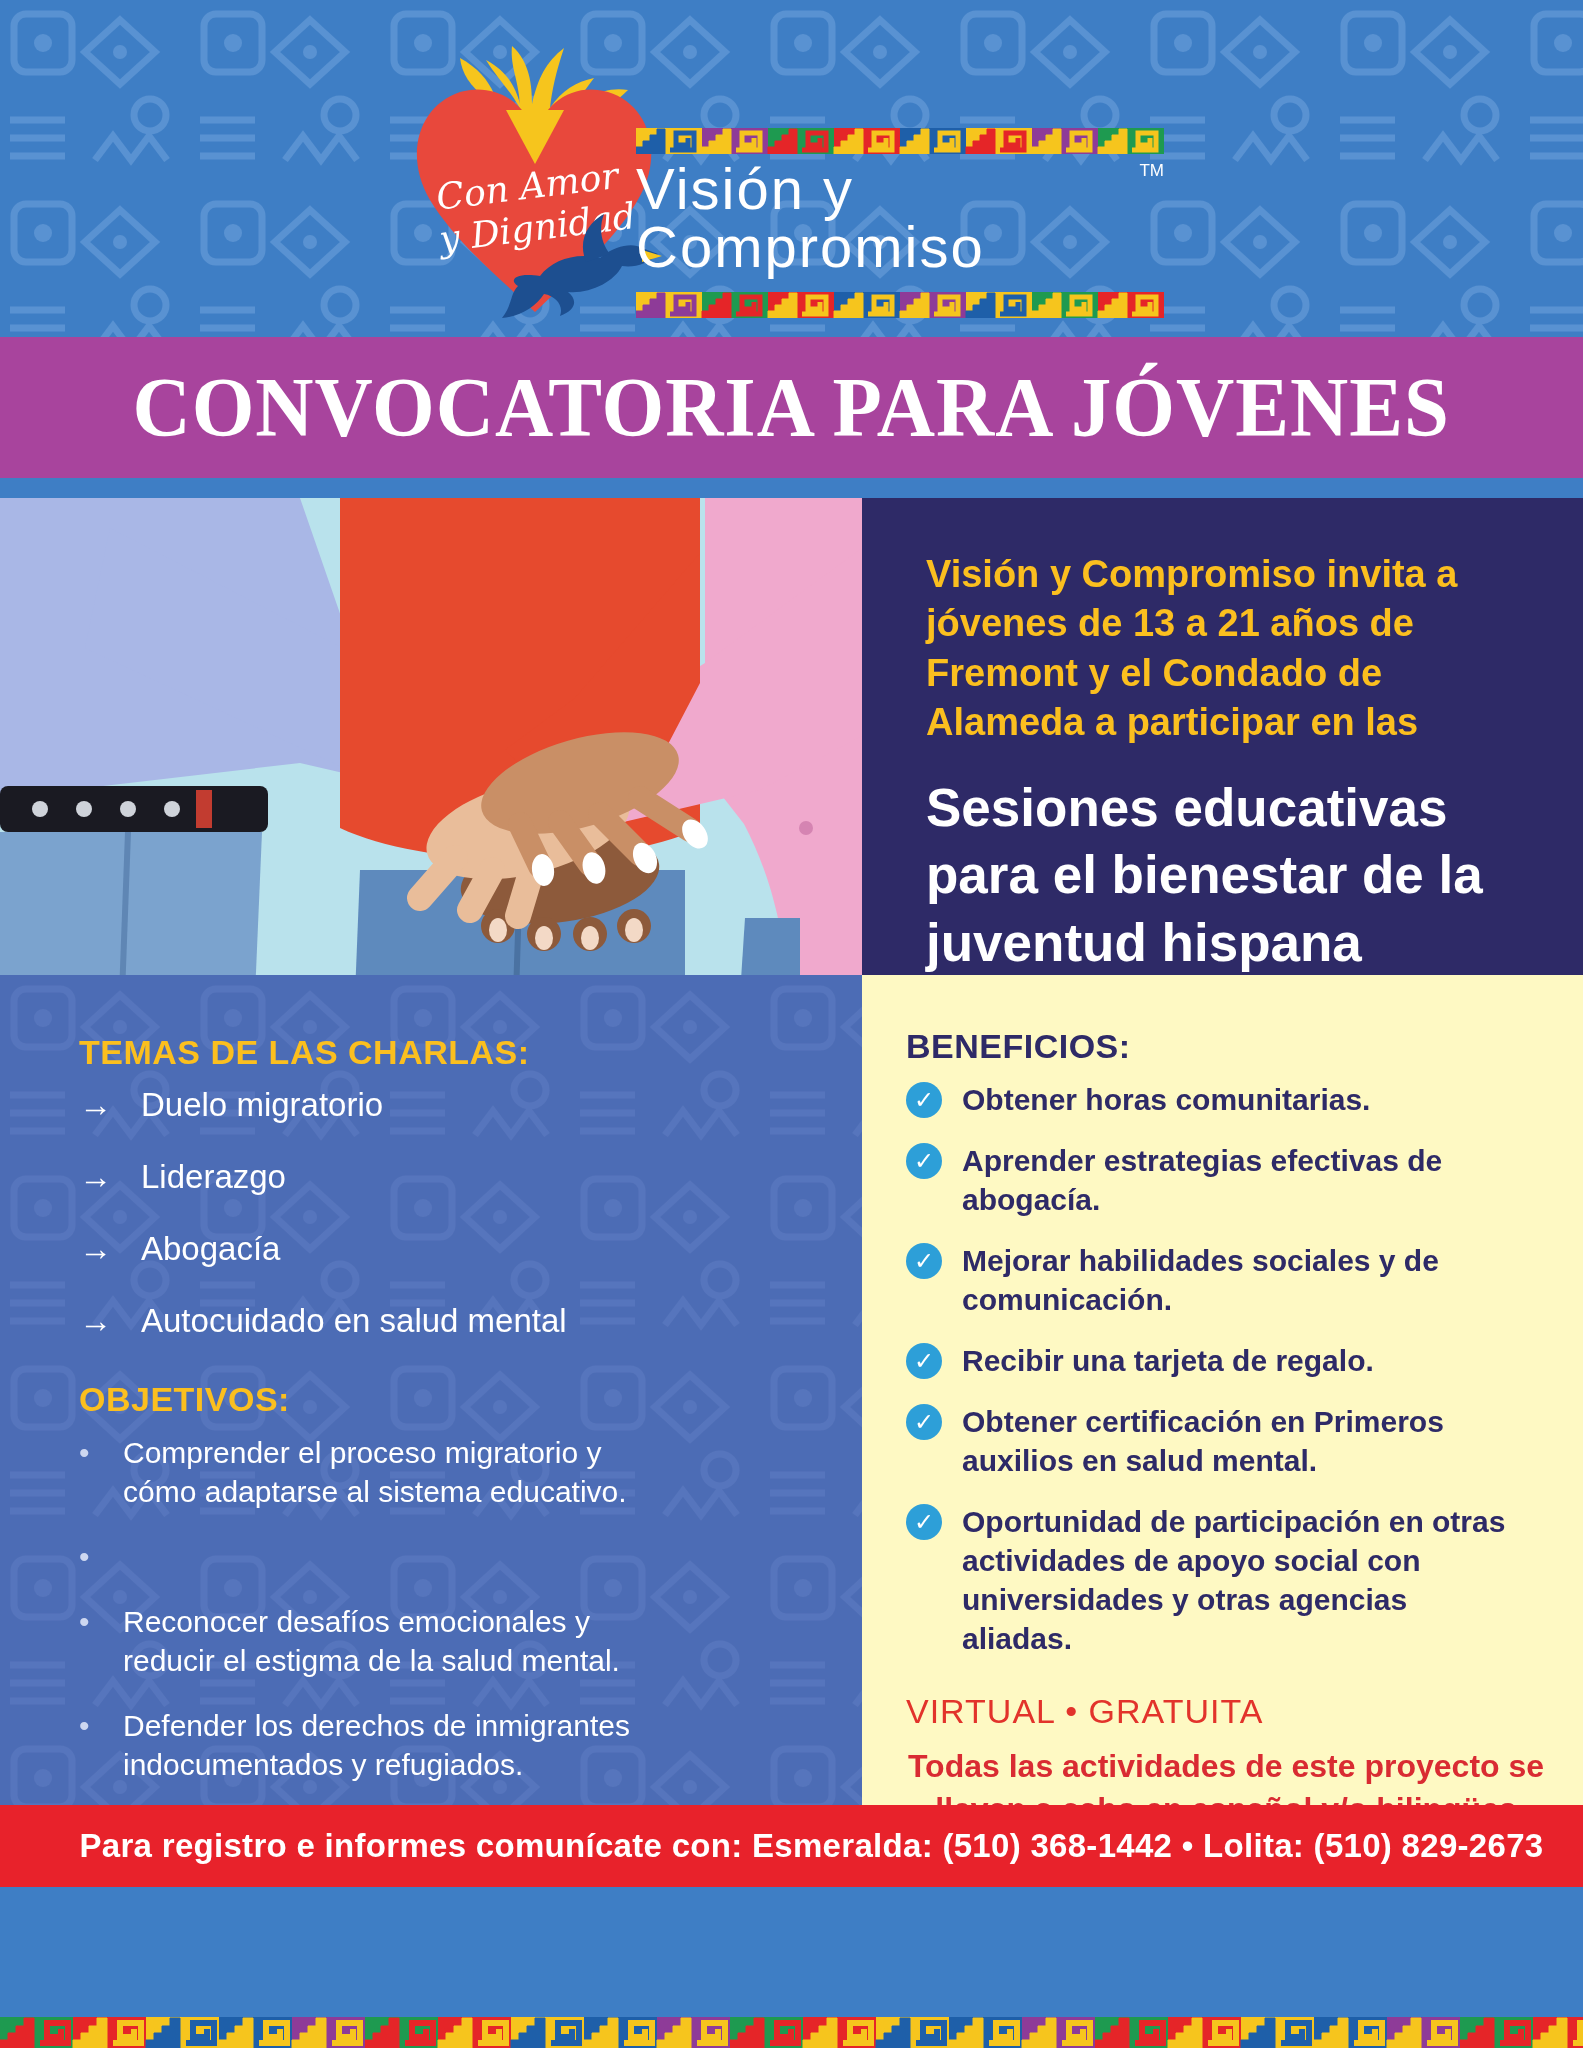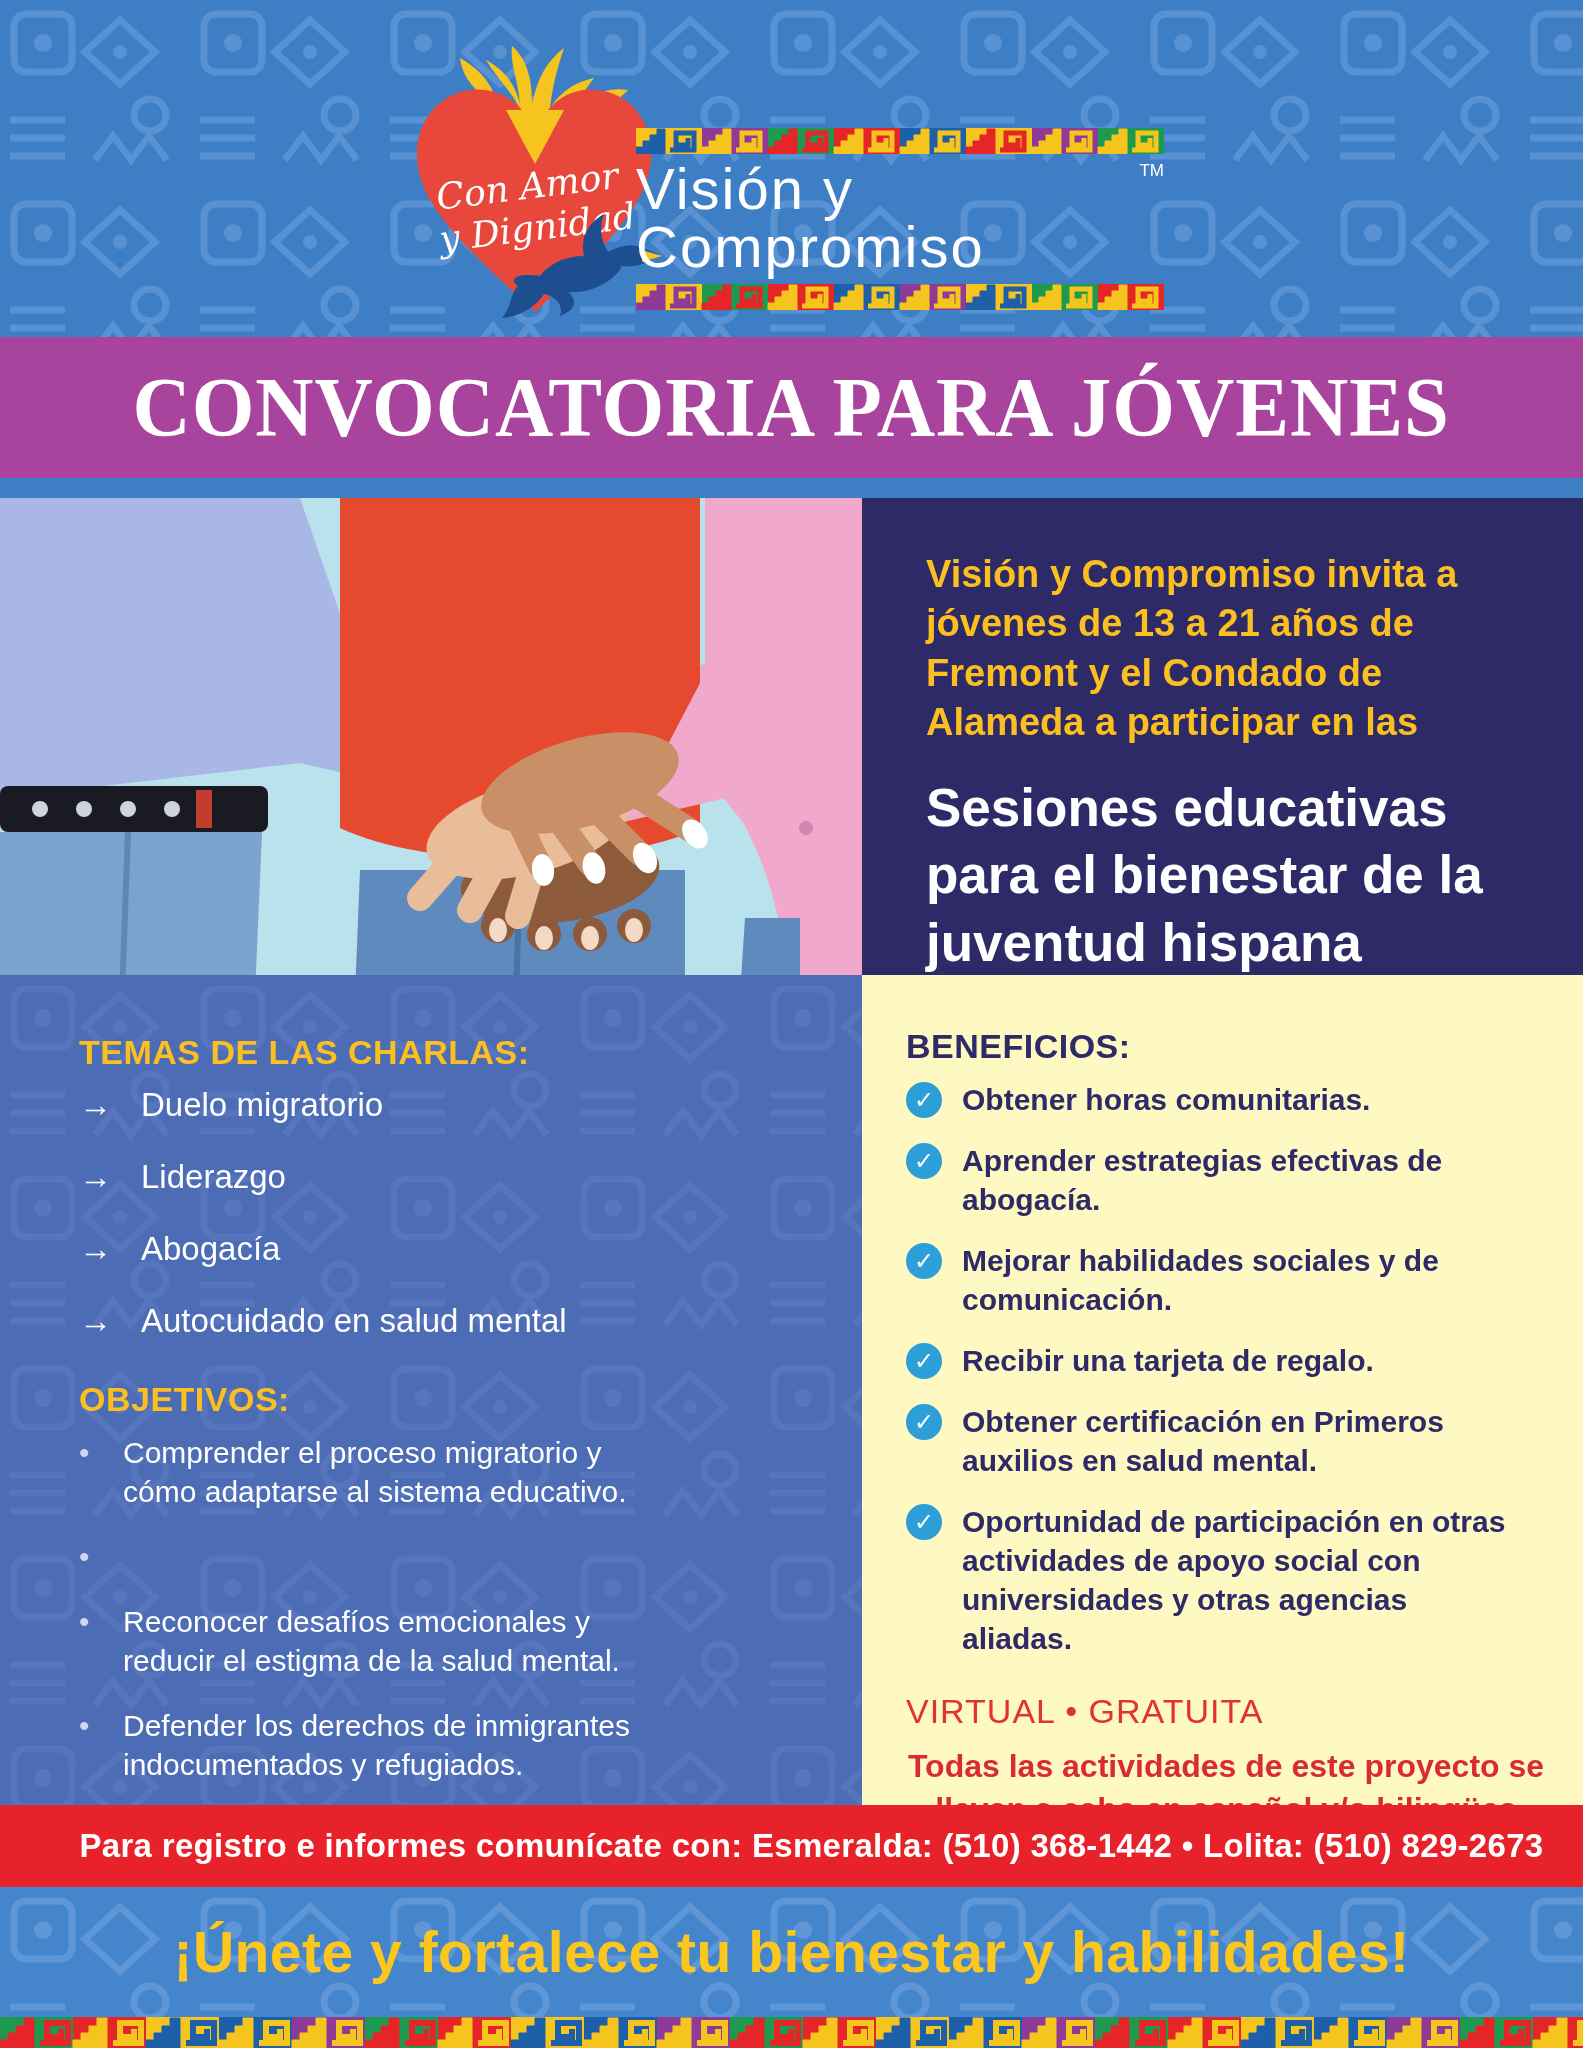--- a/index.html
+++ b/index.html
@@ -9,21 +9,21 @@
     background:#3e7ec5;
   }
   .band{position:absolute;left:0;width:1583px;overflow:hidden;}
   .patternsvg{position:absolute;left:0;top:0;pointer-events:none;}
 
   
   .top-banner{top:0;height:337px;background:#3e7ec5;}
   .heart-logo{position:absolute;left:390px;top:38px;width:290px;height:300px;}
   .brand-block{position:absolute;left:636px;top:128px;width:528px;}
   .greca-strip{display:block;width:528px;height:26px;}
-  .brand-line{display:flex;align-items:flex-start;justify-content:space-between;padding:6px 0 8px 0;gap:48px;}
+  .brand-line{display:flex;align-items:flex-start;justify-content:space-between;padding:6px 0 16px 0;gap:48px;}
   .brand-name{color:#ffffff;font-size:58px;font-weight:400;letter-spacing:2px;line-height:1;}
   .brand-tm{color:#ffffff;font-size:17px;margin-left:4px;line-height:1;margin-top:2px;}
 
   
   .title-banner{top:337px;height:141px;background:#a8449d;display:flex;align-items:center;justify-content:center;font-family:Liberation Serif, serif;}
   .title-banner h1{margin:0;color:#ffffff;font-size:84px;font-weight:700;letter-spacing:1px;transform:scaleX(0.96);white-space:nowrap;}
 
   
   .row-media{top:498px;height:497px;display:flex;}
   .photo-panel{position:relative;width:862px;height:497px;background:#b9e2ec;flex:none;}
@@ -351,38 +351,20 @@
         <p class="lang-note">Todas las actividades de este proyecto se llevan a cabo en español y/o bilingües (ingles y español).</p>
 
       </div>
     </div>
   </div>
 
   <div class="band contact-bar">
     <p>Para registro e informes comunícate con: Esmeralda: (510) 368-1442 • Lolita: (510) 829-2673</p>
   </div>
 
-  <div class="band footer-banner">
-    <svg class="patternsvg" width="1583" height="130" aria-hidden="true">
-      <defs>
-        <pattern id="azfoot" width="190" height="190" patternUnits="userSpaceOnUse">
-          <g stroke="#74a4de" stroke-width="7" fill="none" opacity="0.55">
-            <rect x="14" y="14" width="58" height="58" rx="12"></rect>
-            <circle cx="43" cy="43" r="9" fill="#74a4de" stroke="none"></circle>
-            <path d="M120 20 L155 52 L120 84 L85 52 Z"></path>
-            <path d="M10 120 h55 M10 138 h55 M10 156 h55"></path>
-            <path d="M95 160 l18 -24 l18 24 l18 -24 l18 24"></path>
-            <circle cx="150" cy="115" r="16"></circle>
-          </g>
-        </pattern>
-      </defs>
-      <rect width="1583" height="130" fill="url(#azfoot)"></rect>
-    </svg>
-    <p>¡Únete y fortalece tu bienestar y habilidades!</p>
-  </div>
 
   <div class="band greca-bottom">
     <svg width="1583" height="31" viewBox="0 0 1583 31" preserveAspectRatio="none">
       <defs>
         <g id="gu2">
           <polygon points="0,31 0,23 8,23 8,16 16,16 16,9 24,9 24,1 34,1 34,31"></polygon>
           <path d="M40 26 H68 V6 H47 V20 H61 V12" fill="none" stroke-width="6"></path>
         </g>
         <pattern id="grecapat" width="365" height="31" patternUnits="userSpaceOnUse">
           <rect x="0" width="73" height="31" fill="#1e9a50"></rect>

